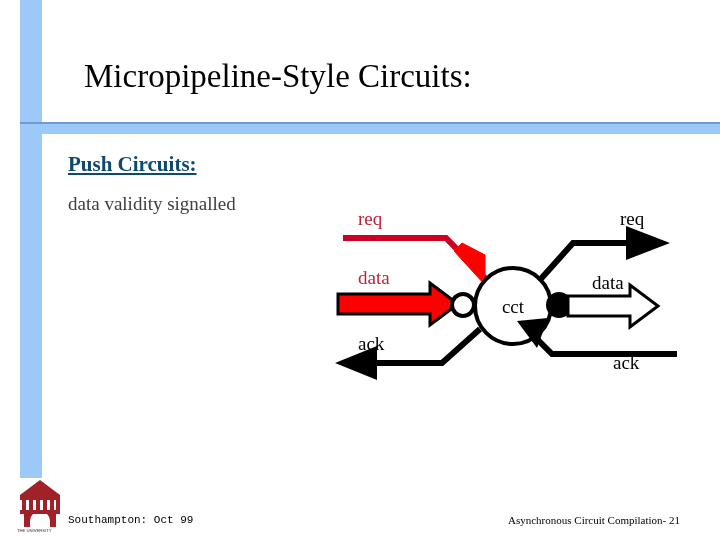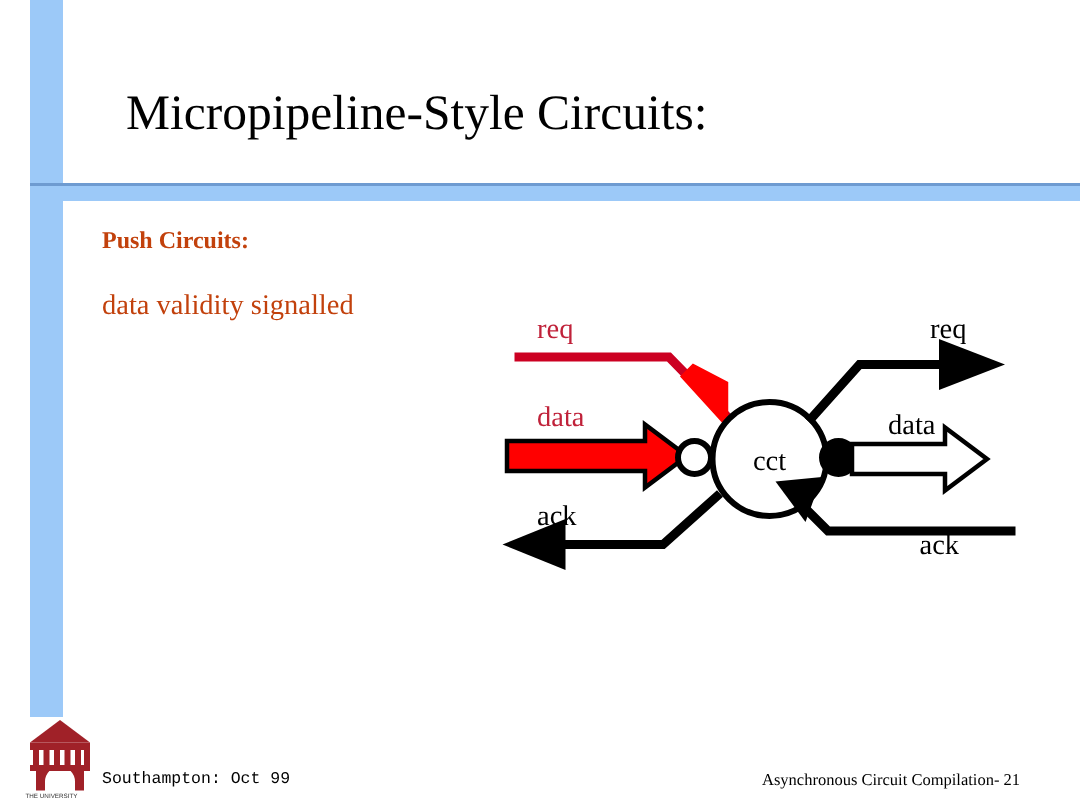--- a/index.html
+++ b/index.html
@@ -53,31 +53,32 @@
     letter-spacing: 0px;
     white-space: nowrap;
     margin-left: 22px;
   }
 
   
   #push-heading {
     position: absolute;
     left: 68px;
     top: 152px;
-    font-size: 16px;
+    font-size: 21px;
     font-weight: bold;
-    color: #c2410c;
+    color: #0c4a6e;
+    text-decoration: underline;
   }
   #push-subtext {
     position: absolute;
     left: 68px;
     top: 193px;
     font-size: 19px;
     font-weight: normal;
-    color: #c2410c;
+    color: #404040;
   }
 
   
   #circuit-diagram {
     position: absolute;
     left: 330px;
     top: 193px;
     width: 390px;
     height: 205px;
   }

